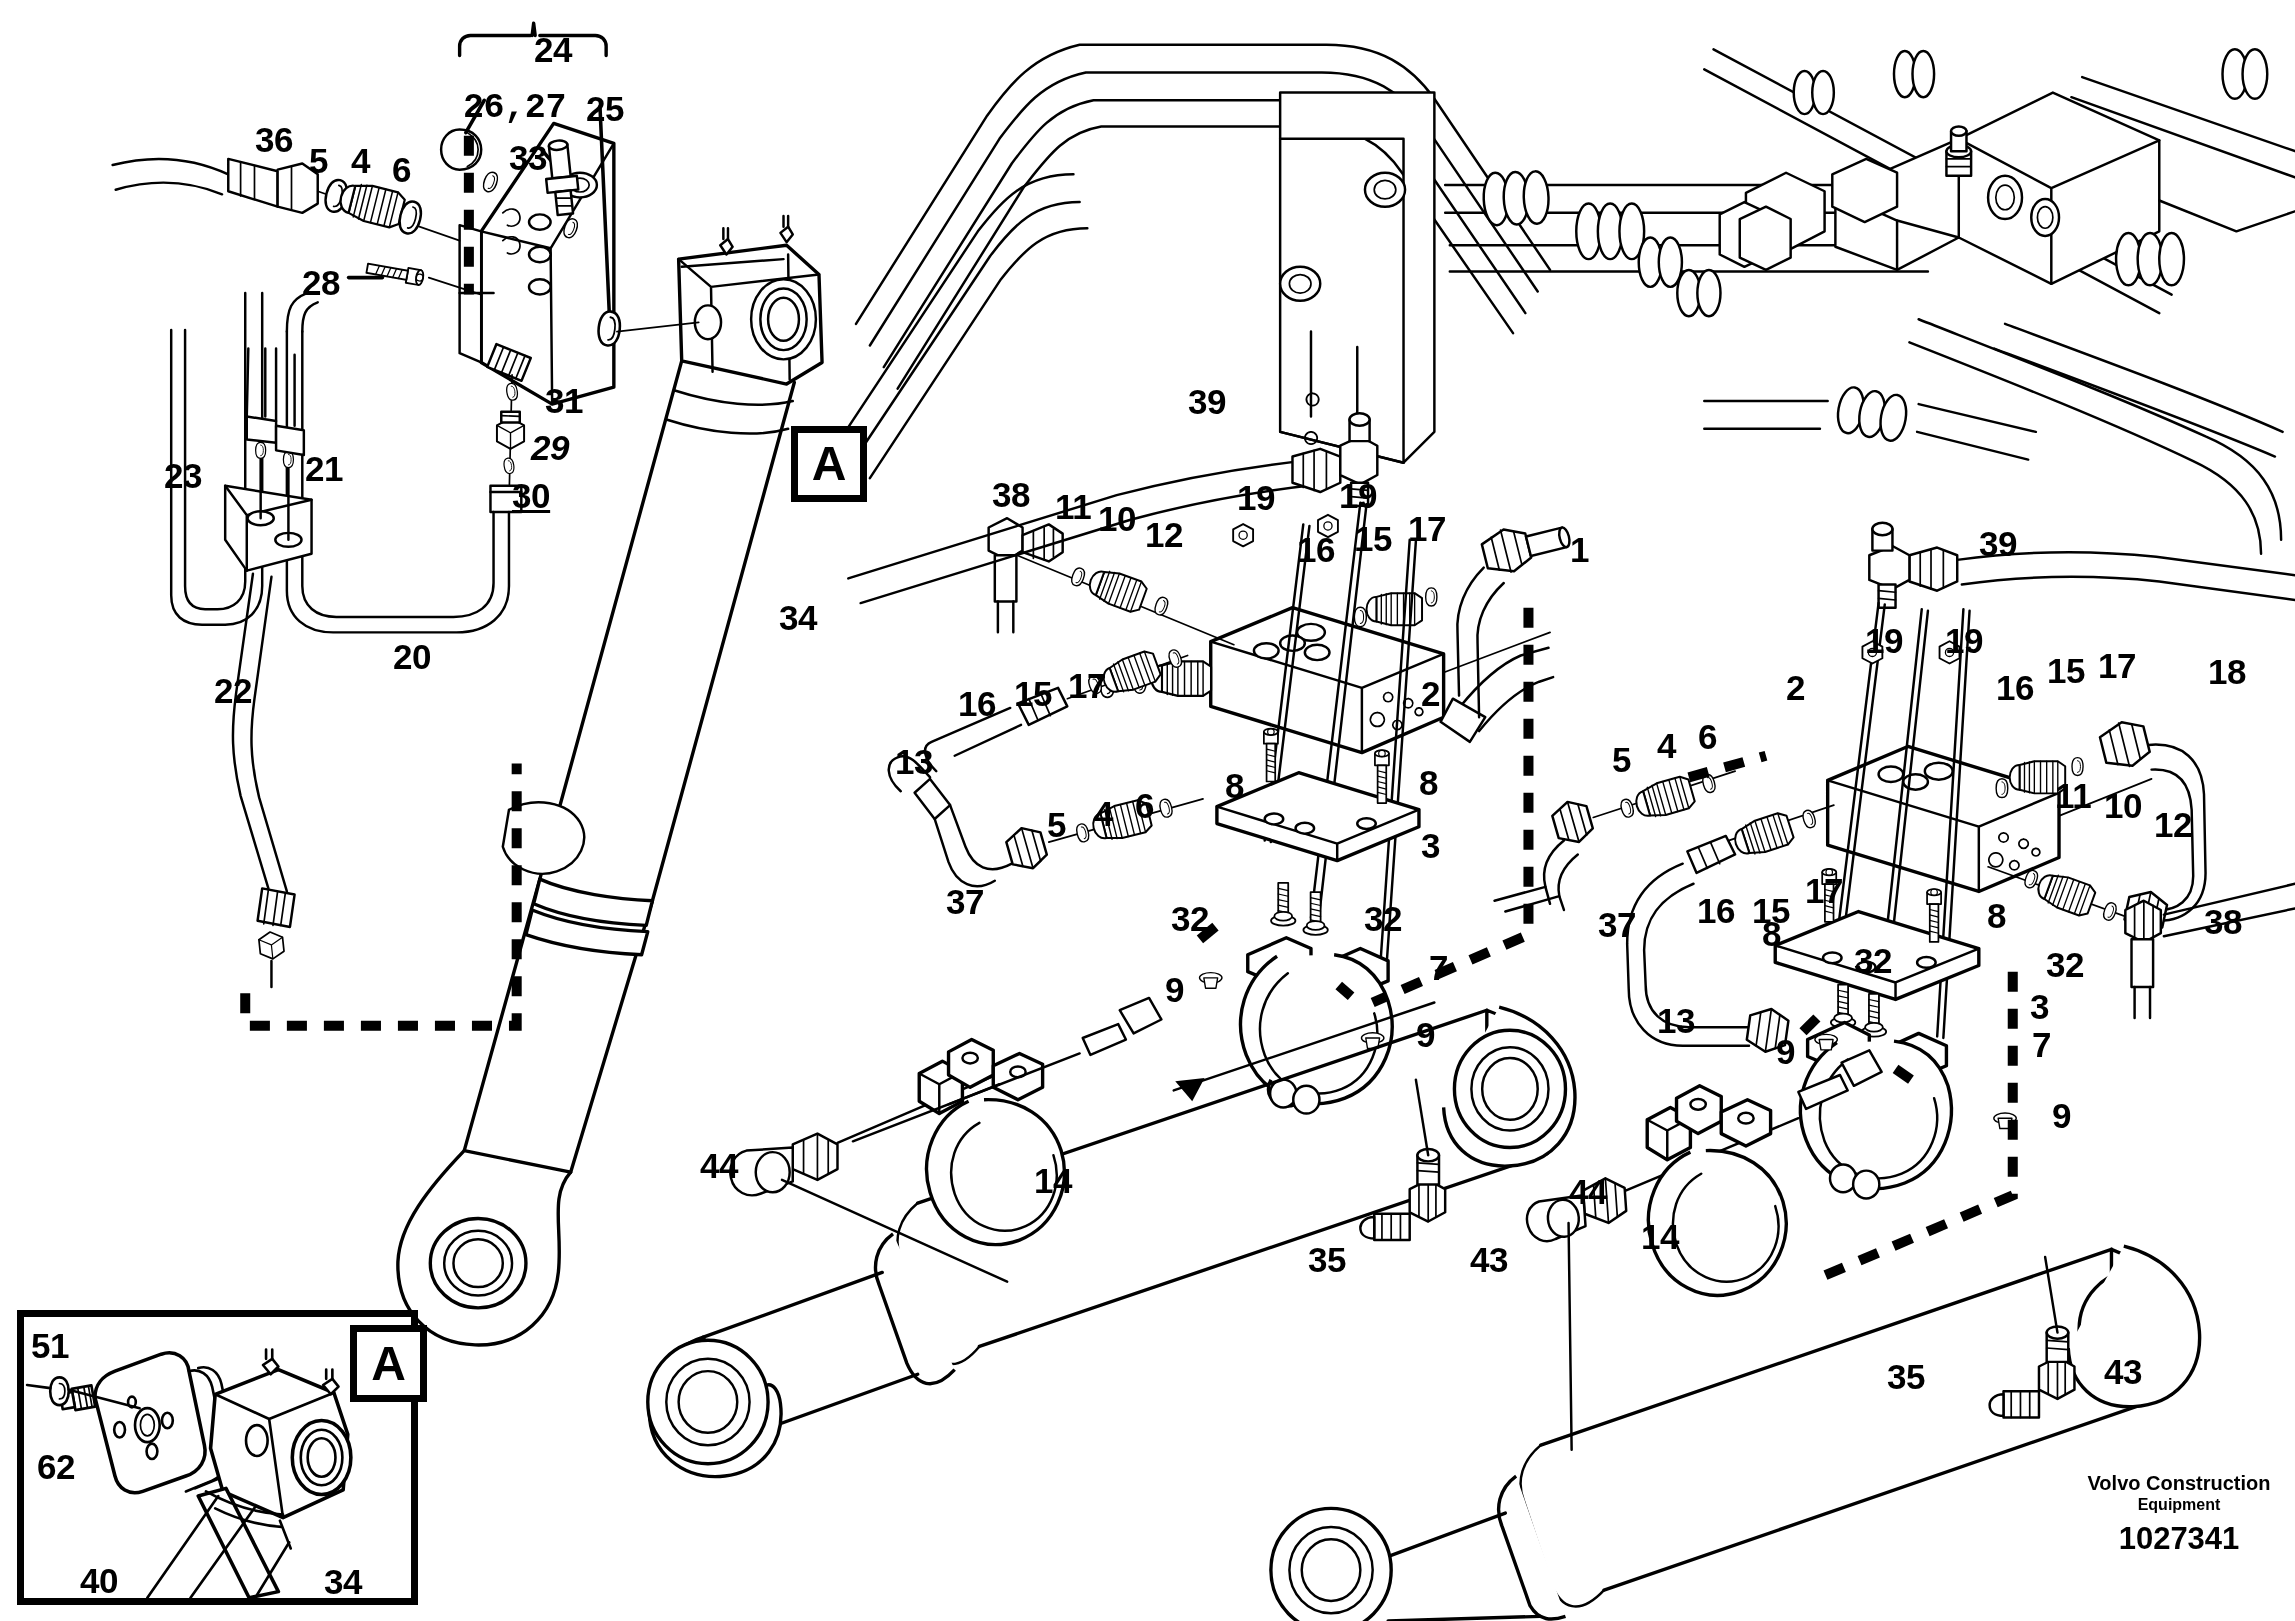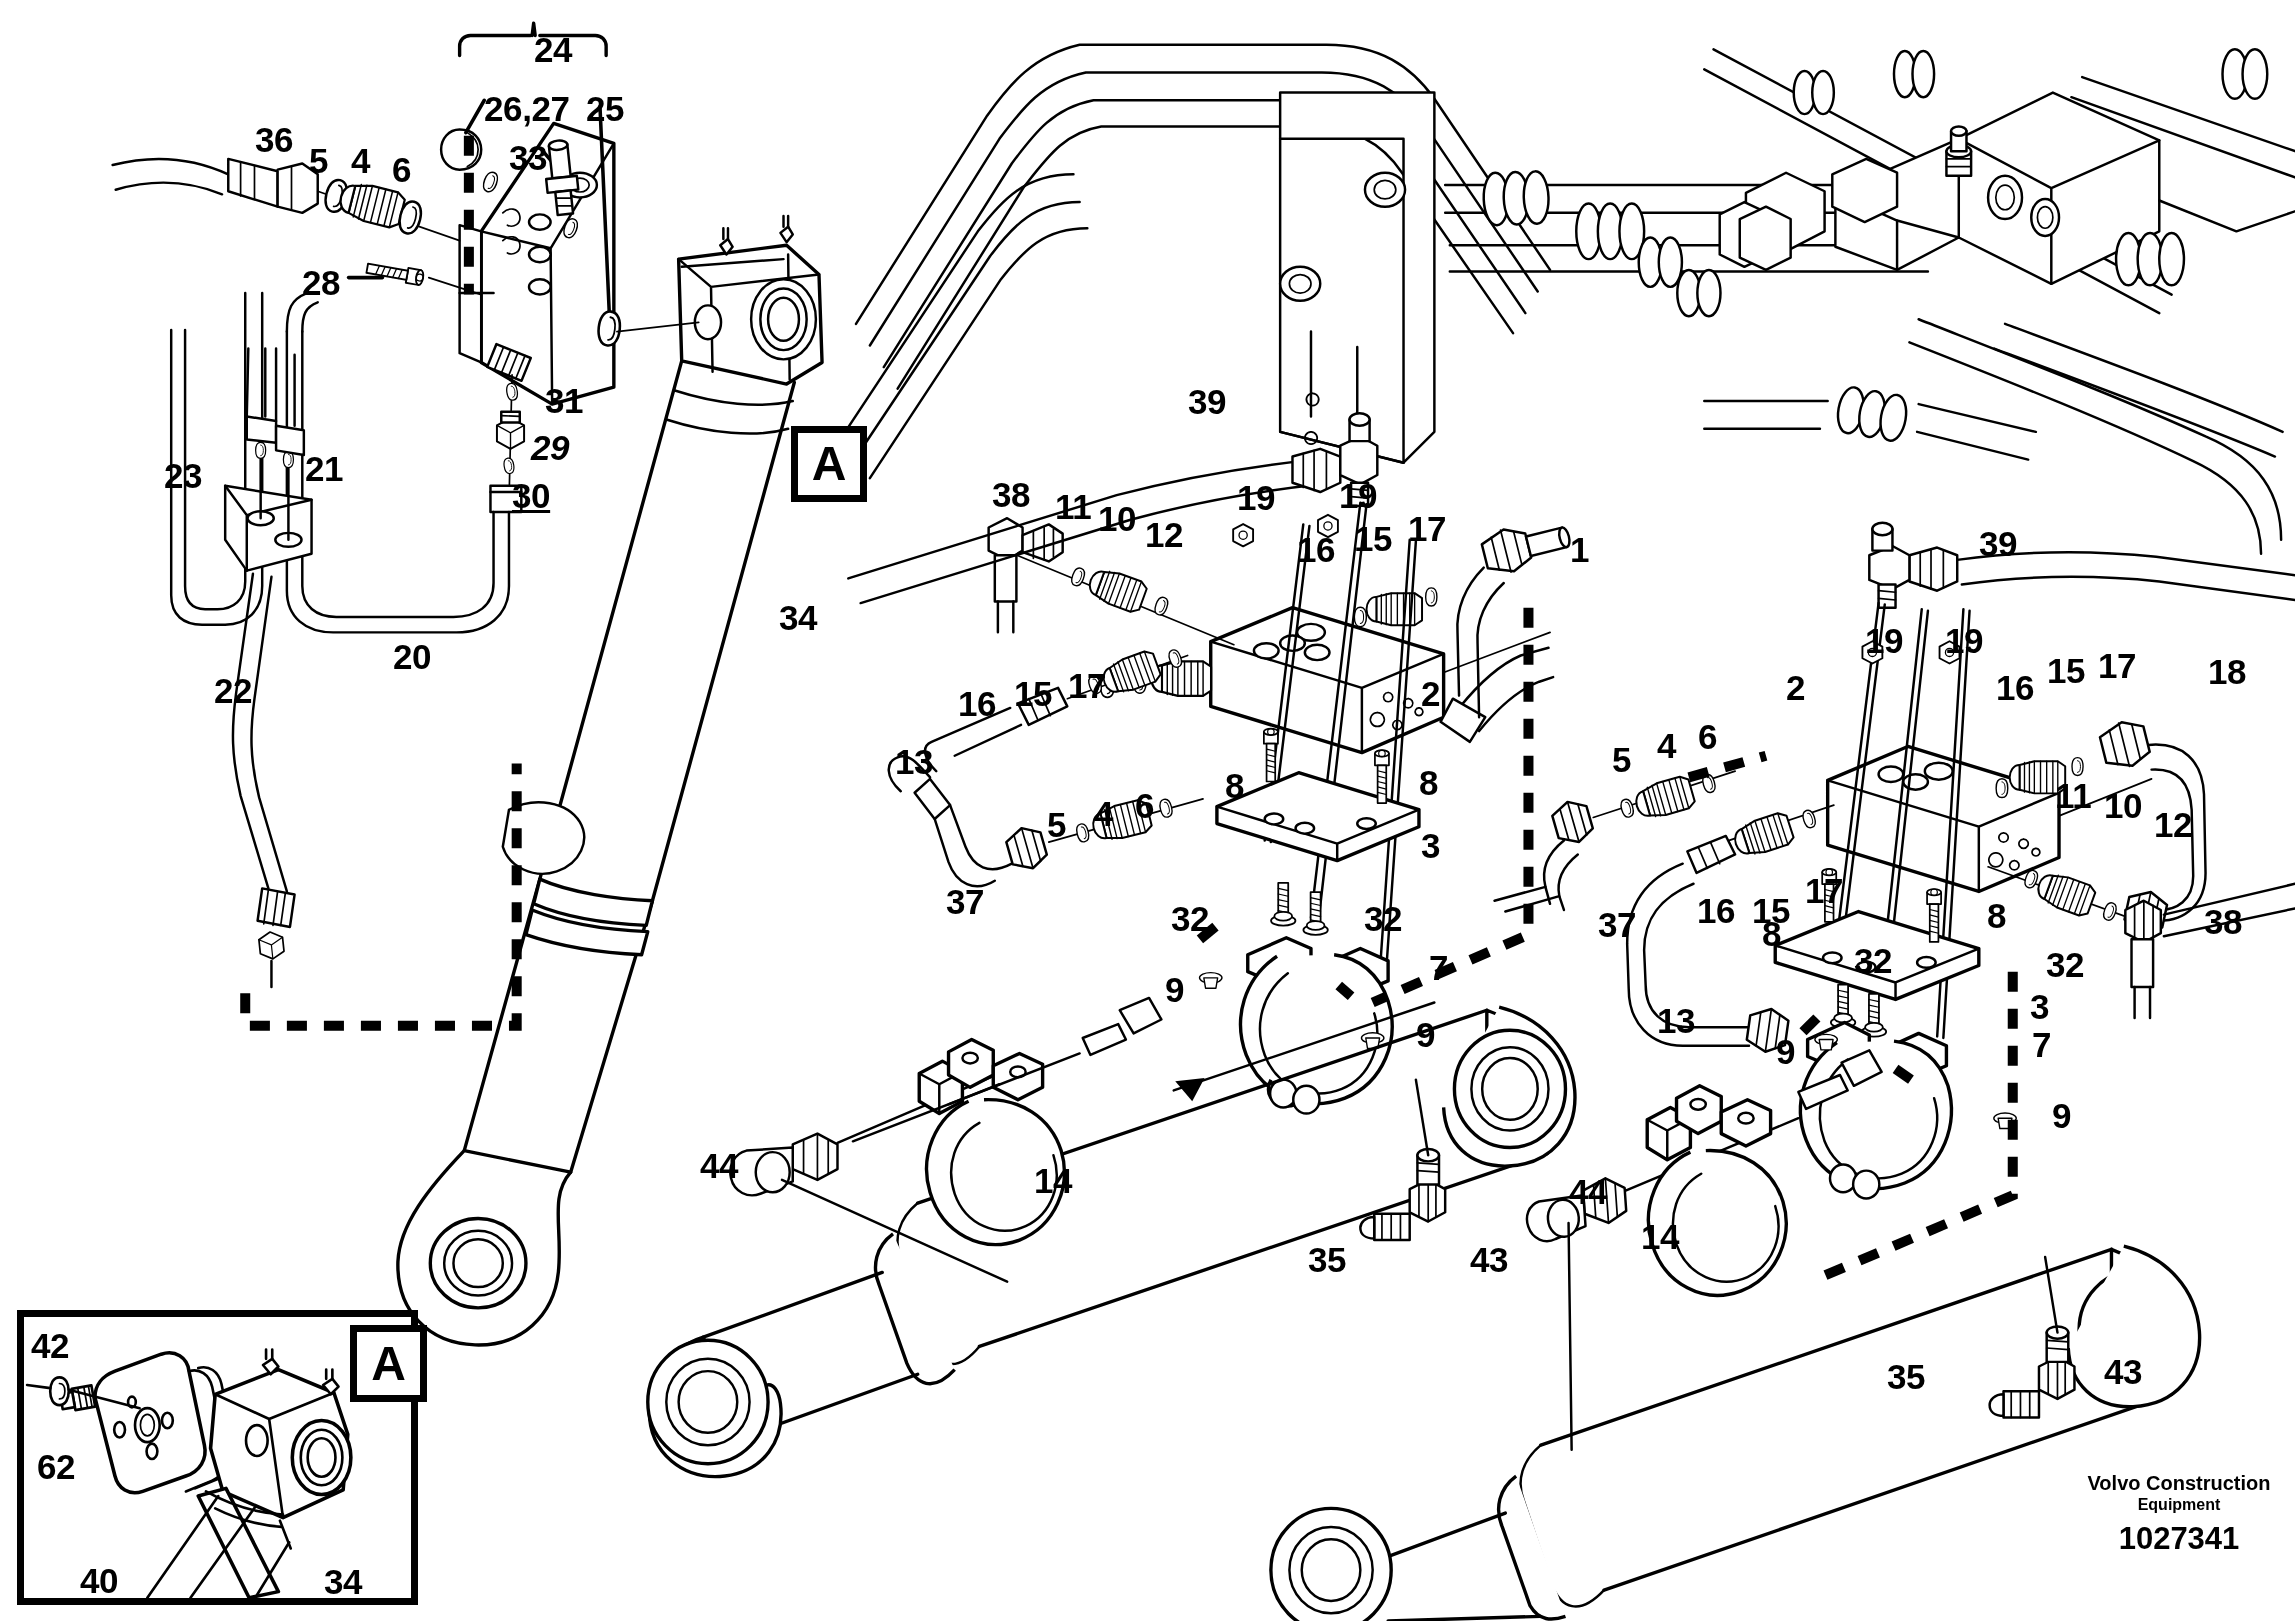--- a/index.html
+++ b/index.html
@@ -877,21 +877,21 @@
       <path class="iln" d="M332,264 L346,300"></path>
       <path class="iln" d="M300,364 L344,292"></path>
     </svg>
   </div>
 
   <div class="detail-letter detail-box-a">A</div>
   <div class="detail-letter detail-box-a2">A</div>
 
   <div id="callout-layer">
       <div class="callout" style="left: 534px; top: 32px;">24</div>
-      <div class="callout" style="left: 484px; top: 91px;">26,27</div>
+      <div class="callout" style="left: 463px; top: 91px; font-family: Liberation Mono, monospace;">26,27</div>
       <div class="callout" style="left: 586px; top: 91px;">25</div>
       <div class="callout" style="left: 255px; top: 122px;">36</div>
       <div class="callout" style="left: 309px; top: 143px;">5</div>
       <div class="callout" style="left: 351px; top: 143px;">4</div>
       <div class="callout" style="left: 392px; top: 152px;">6</div>
       <div class="callout" style="left: 509px; top: 140px;">33</div>
       <div class="callout" style="left: 302px; top: 265px;">28</div>
       <div class="callout" style="left: 545px; top: 383px;">31</div>
       <div class="callout" style="left: 531px; top: 430px; font-style: italic;">29</div>
       <div class="callout" style="left: 512px; top: 478px; text-decoration: underline;">30</div>
@@ -957,21 +957,21 @@
       <div class="callout" style="left: 1776px; top: 1034px;">9</div>
       <div class="callout" style="left: 2052px; top: 1098px;">9</div>
       <div class="callout" style="left: 700px; top: 1148px;">44</div>
       <div class="callout" style="left: 1034px; top: 1163px;">14</div>
       <div class="callout" style="left: 1308px; top: 1242px;">35</div>
       <div class="callout" style="left: 1470px; top: 1242px;">43</div>
       <div class="callout" style="left: 1569px; top: 1174px;">44</div>
       <div class="callout" style="left: 1641px; top: 1219px;">14</div>
       <div class="callout" style="left: 1887px; top: 1359px;">35</div>
       <div class="callout" style="left: 2104px; top: 1354px;">43</div>
-      <div class="callout" style="left: 31px; top: 1328px;">42</div>
+      <div class="callout" style="left: 31px; top: 1328px;">51</div>
       <div class="callout" style="left: 37px; top: 1449px;">62</div>
       <div class="callout" style="left: 80px; top: 1563px;">40</div>
       <div class="callout" style="left: 324px; top: 1564px;">34</div>
     </div>
 
   <div class="brand" id="brand-line1">Volvo Construction</div>
   <div class="brand" id="brand-line2">Equipment</div>
   <div class="brand" id="doc-number">1027341</div>
 
 </div>

